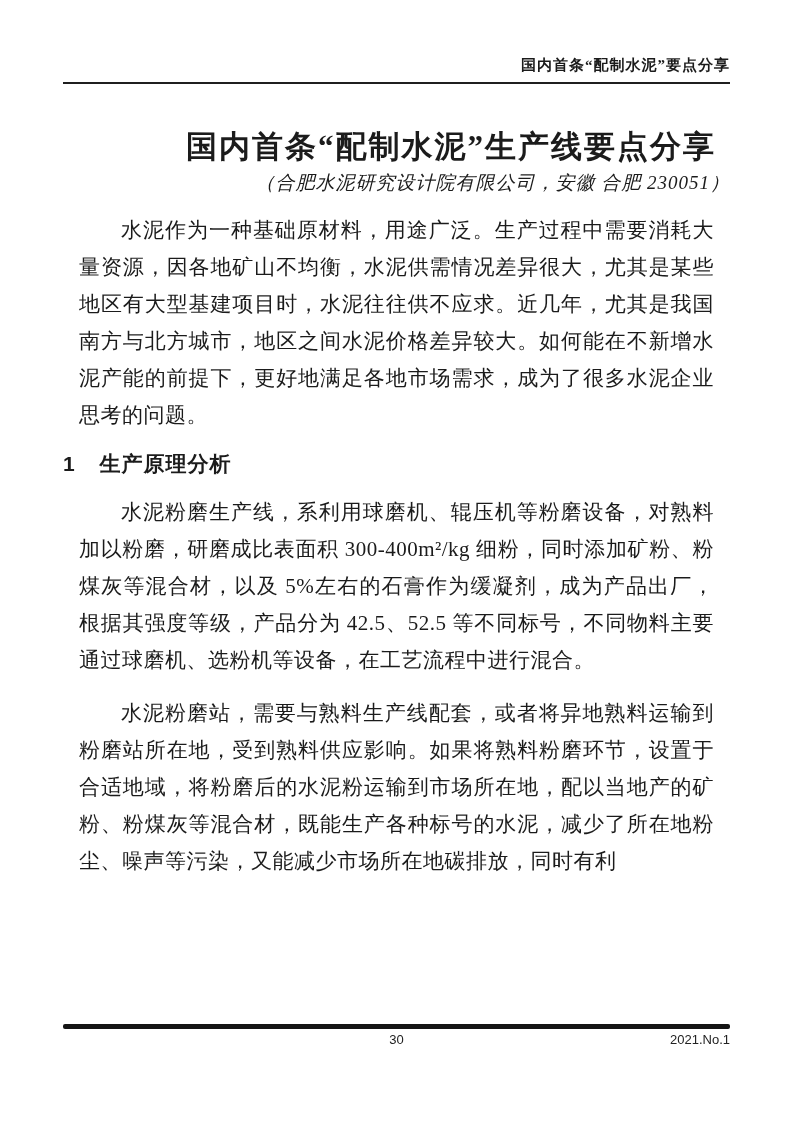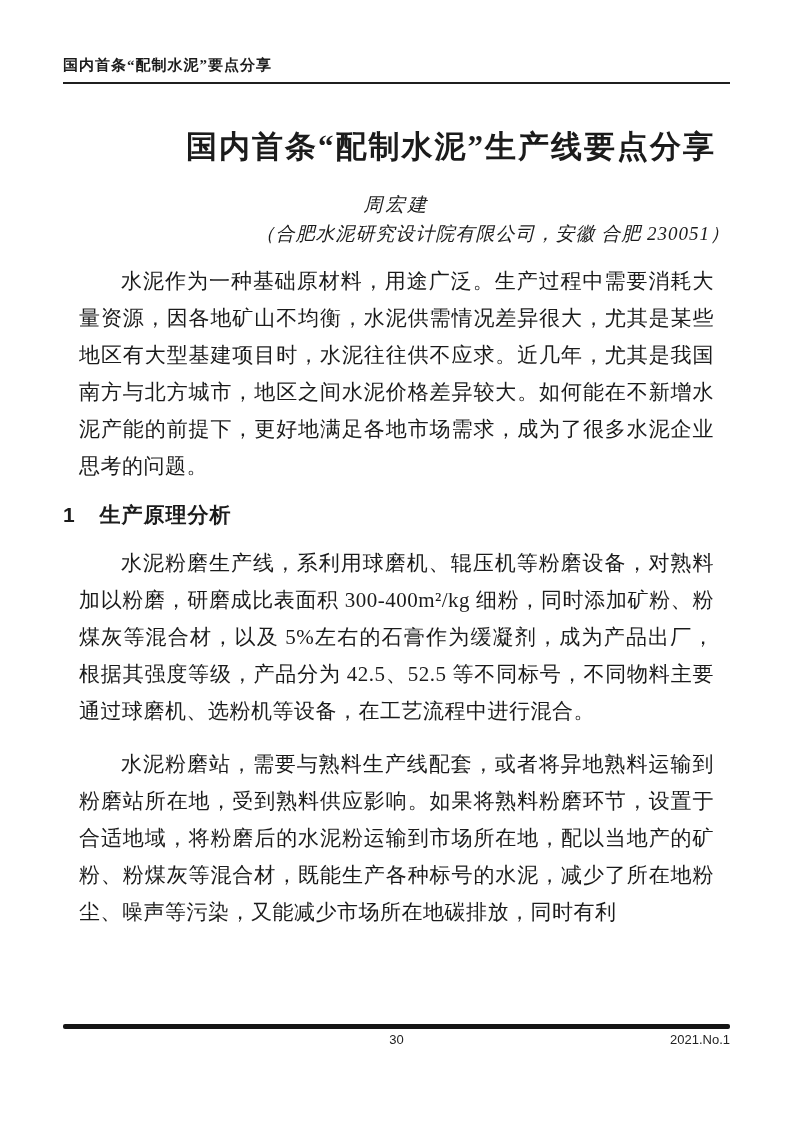--- a/index.html
+++ b/index.html
@@ -15,21 +15,21 @@
     background: #ffffff;
     color: #1b1b1b;
     font-family: "Liberation Serif", "DejaVu Serif", serif;
     overflow: hidden;
   }
   .content {
     padding: 0 63px;
   }
   .running-header {
     padding-top: 56px;
-    text-align: left;
+    text-align: right;
     font-size: 15px;
     font-weight: bold;
     letter-spacing: 1px;
   }
   .header-rule {
     margin-top: 7px;
     height: 0;
     border-top: 2px solid #1f1f1f;
   }
   .title {
@@ -111,21 +111,20 @@
 
 <div class="page">
   <div class="content">
 
     <div class="running-header">国内首条“配制水泥”要点分享</div>
 
     <div class="header-rule"></div>
 
     <h1 class="title">国内首条“配制水泥”生产线要点分享</h1>
 
-    <div class="author">周宏建</div>
 
     <div class="affiliation">（合肥水泥研究设计院有限公司，安徽 合肥 230051）</div>
 
     <div class="section">
       <p class="para">水泥作为一种基础原材料，用途广泛。生产过程中需要消耗大量资源，因各地矿山不均衡，水泥供需情况差异很大，尤其是某些地区有大型基建项目时，水泥往往供不应求。近几年，尤其是我国南方与北方城市，地区之间水泥价格差异较大。如何能在不新增水泥产能的前提下，更好地满足各地市场需求，成为了很多水泥企业思考的问题。</p>
     </div>
 
     <div class="section">
       <h2 class="section-heading flow">
         <span class="sec-num">1</span>

